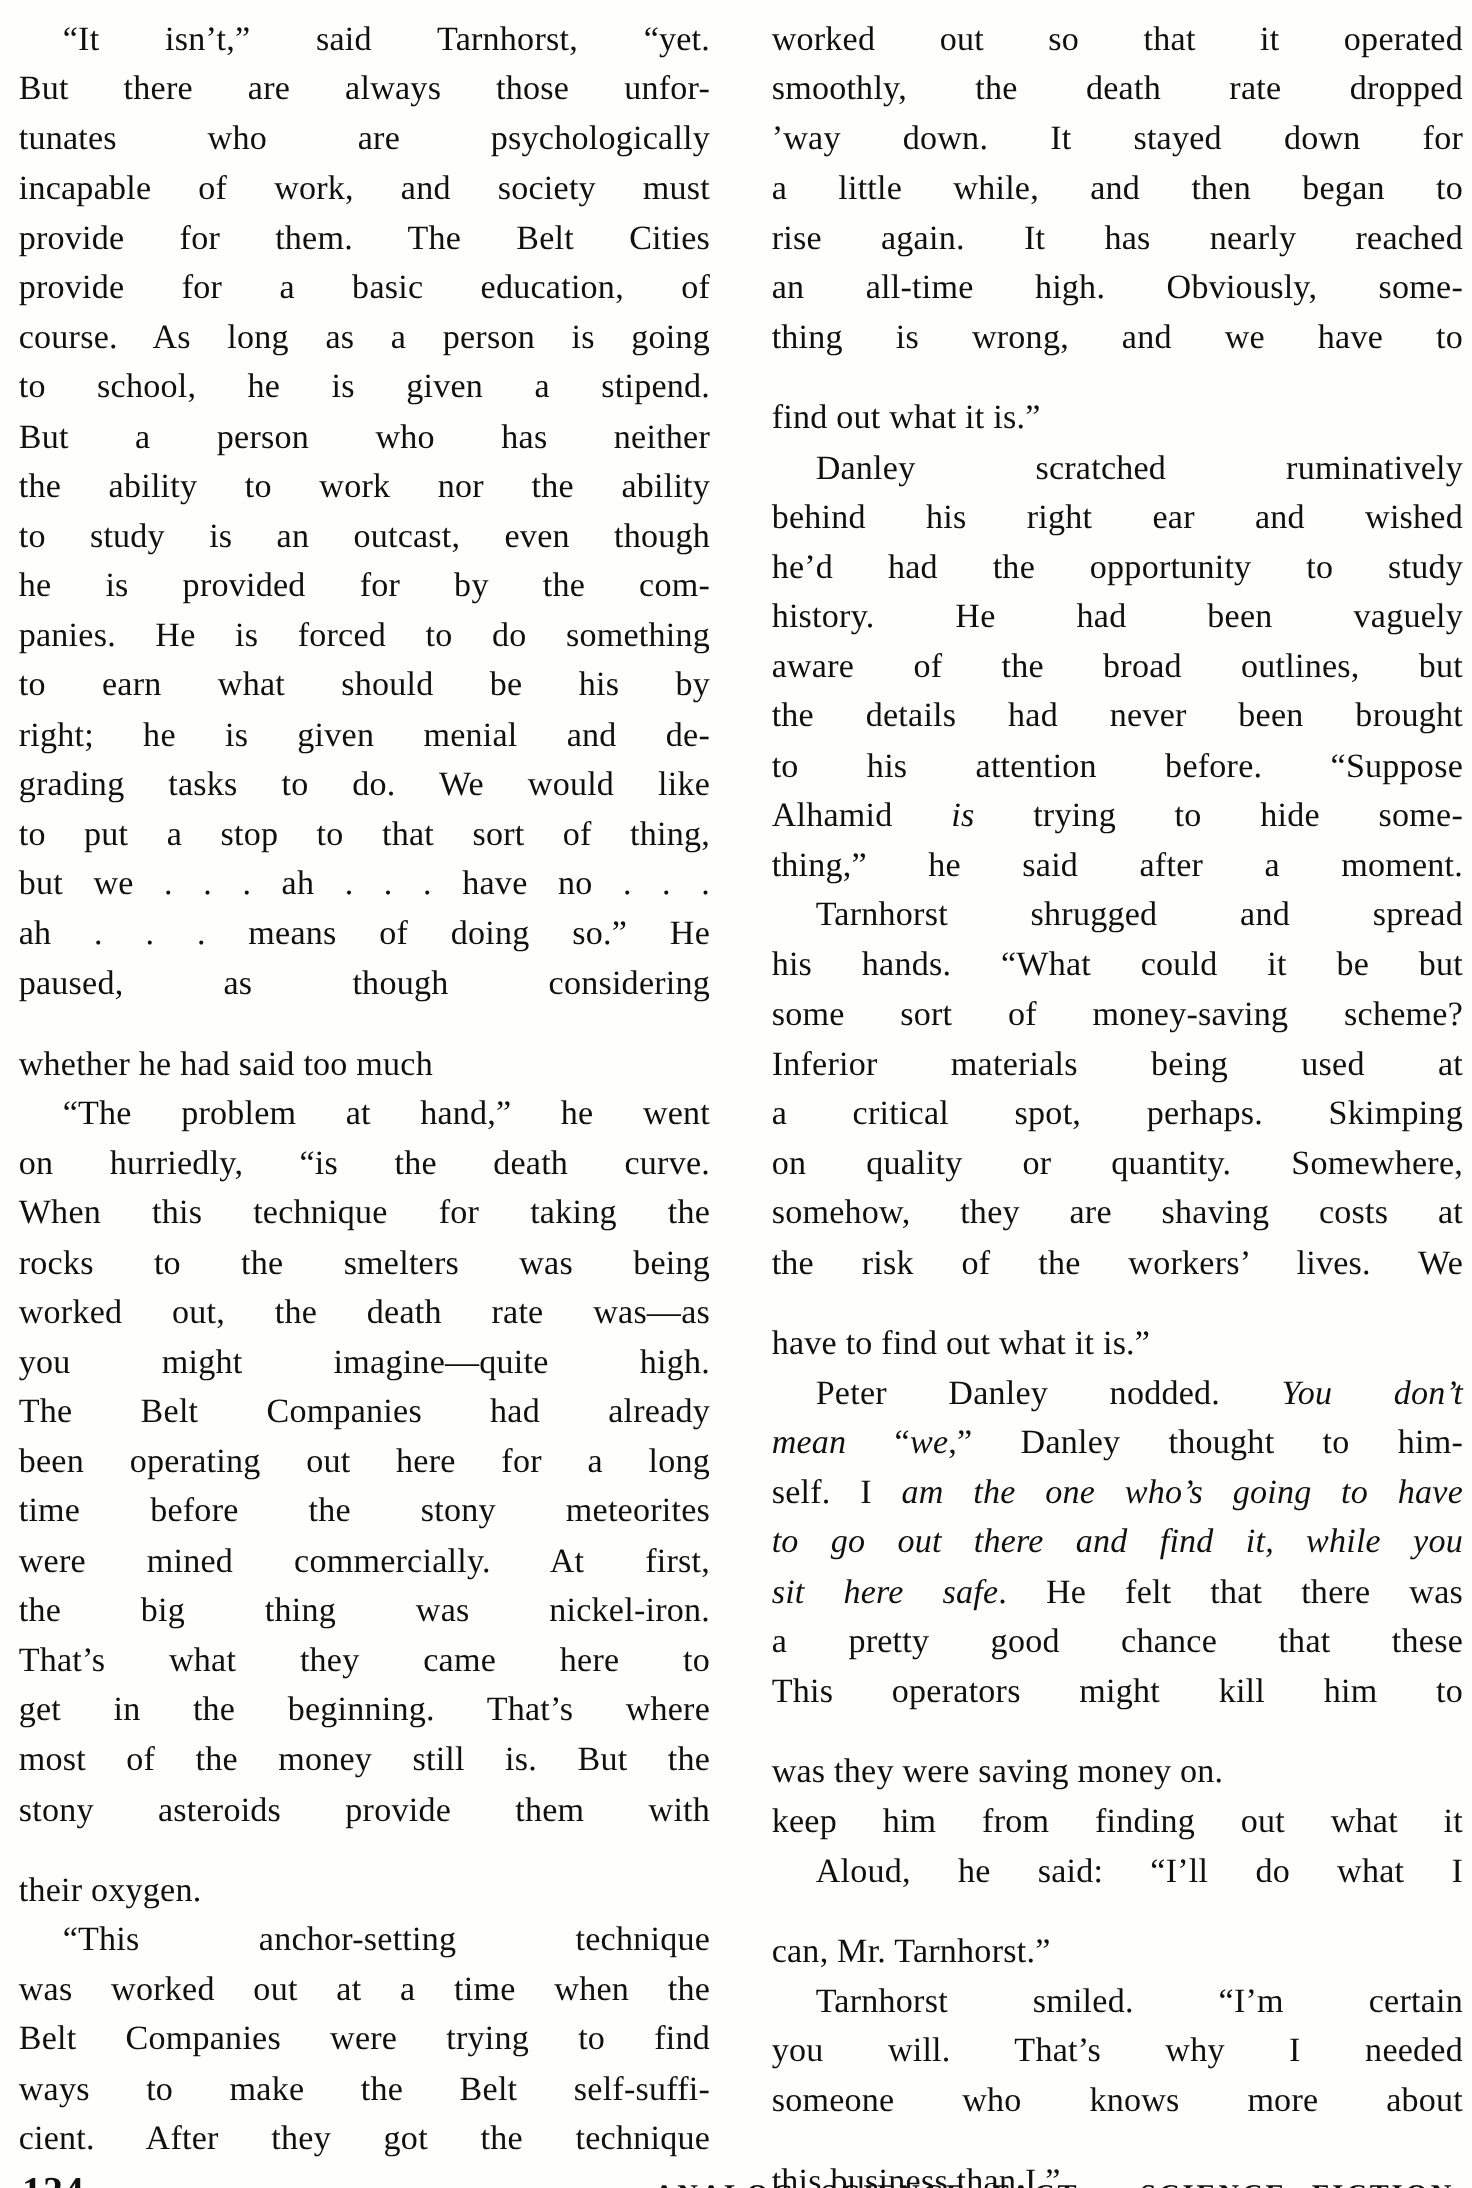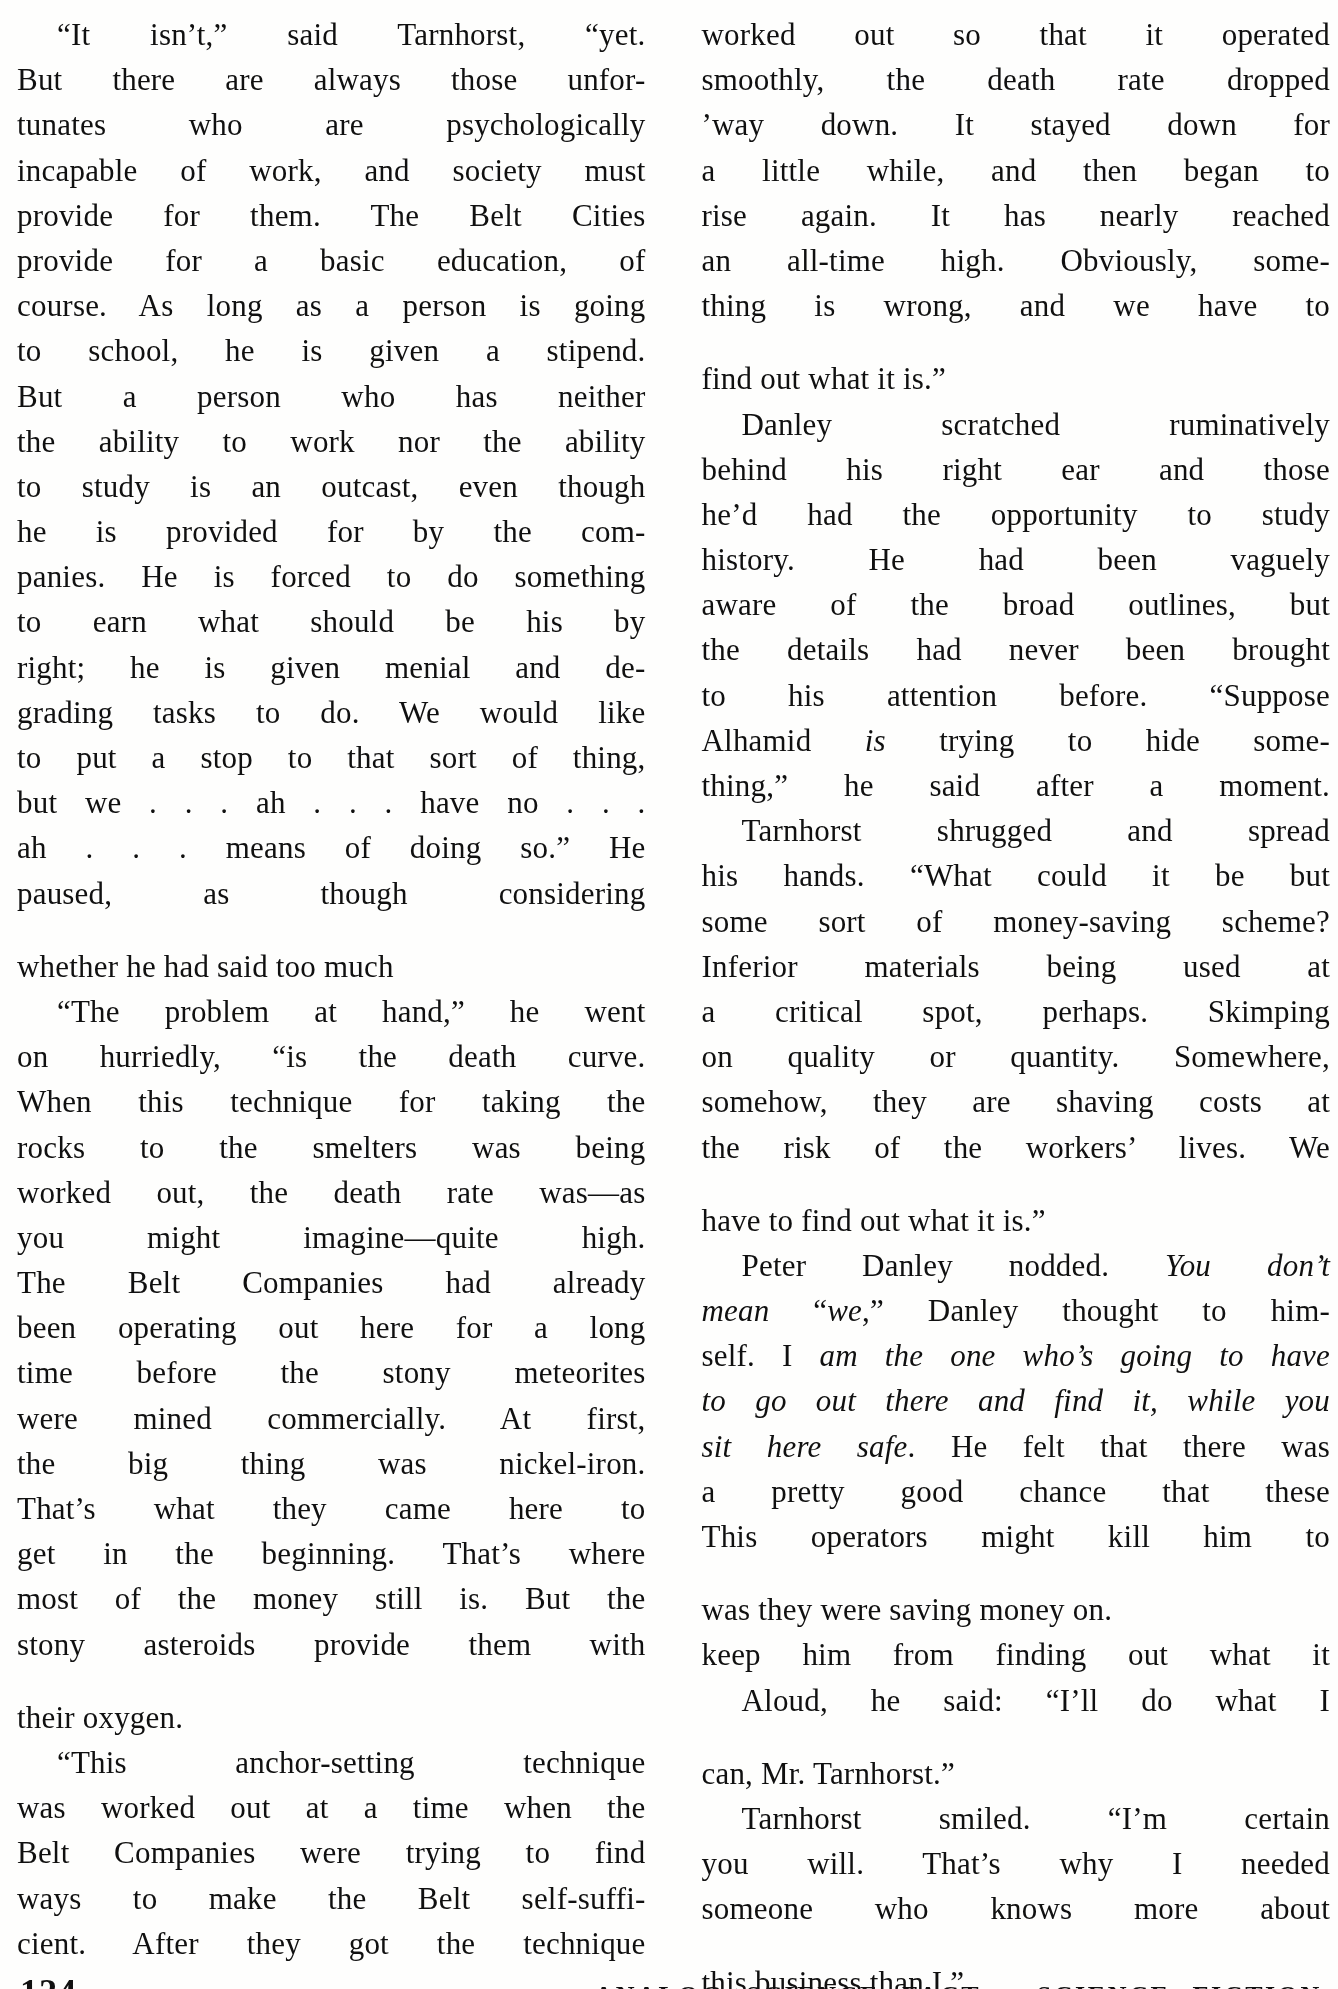--- a/index.html
+++ b/index.html
@@ -117,21 +117,21 @@
     <div class="col" id="col-right">
         <div class="line">worked out so that it operated</div>
         <div class="line">smoothly, the death rate dropped</div>
         <div class="line">’way down. It stayed down for</div>
         <div class="line">a little while, and then began to</div>
         <div class="line">rise again. It has nearly reached</div>
         <div class="line">an all-time high. Obviously, some-</div>
         <div class="line">thing is wrong, and we have to</div>
         <div class="line end">find out what it is.”</div>
         <div class="line indent">Danley scratched ruminatively</div>
-        <div class="line">behind his right ear and those</div>
+        <div class="line">behind his right ear and wished</div>
         <div class="line">he’d had the opportunity to study</div>
         <div class="line">history. He had been vaguely</div>
         <div class="line">aware of the broad outlines, but</div>
         <div class="line">the details had never been brought</div>
         <div class="line">to his attention before. “Suppose</div>
         <div class="line">Alhamid <i>is</i> trying to hide some-</div>
         <div class="line">thing,” he said after a moment.</div>
         <div class="line indent">Tarnhorst shrugged and spread</div>
         <div class="line">his hands. “What could it be but</div>
         <div class="line">some sort of money-saving scheme?</div>

